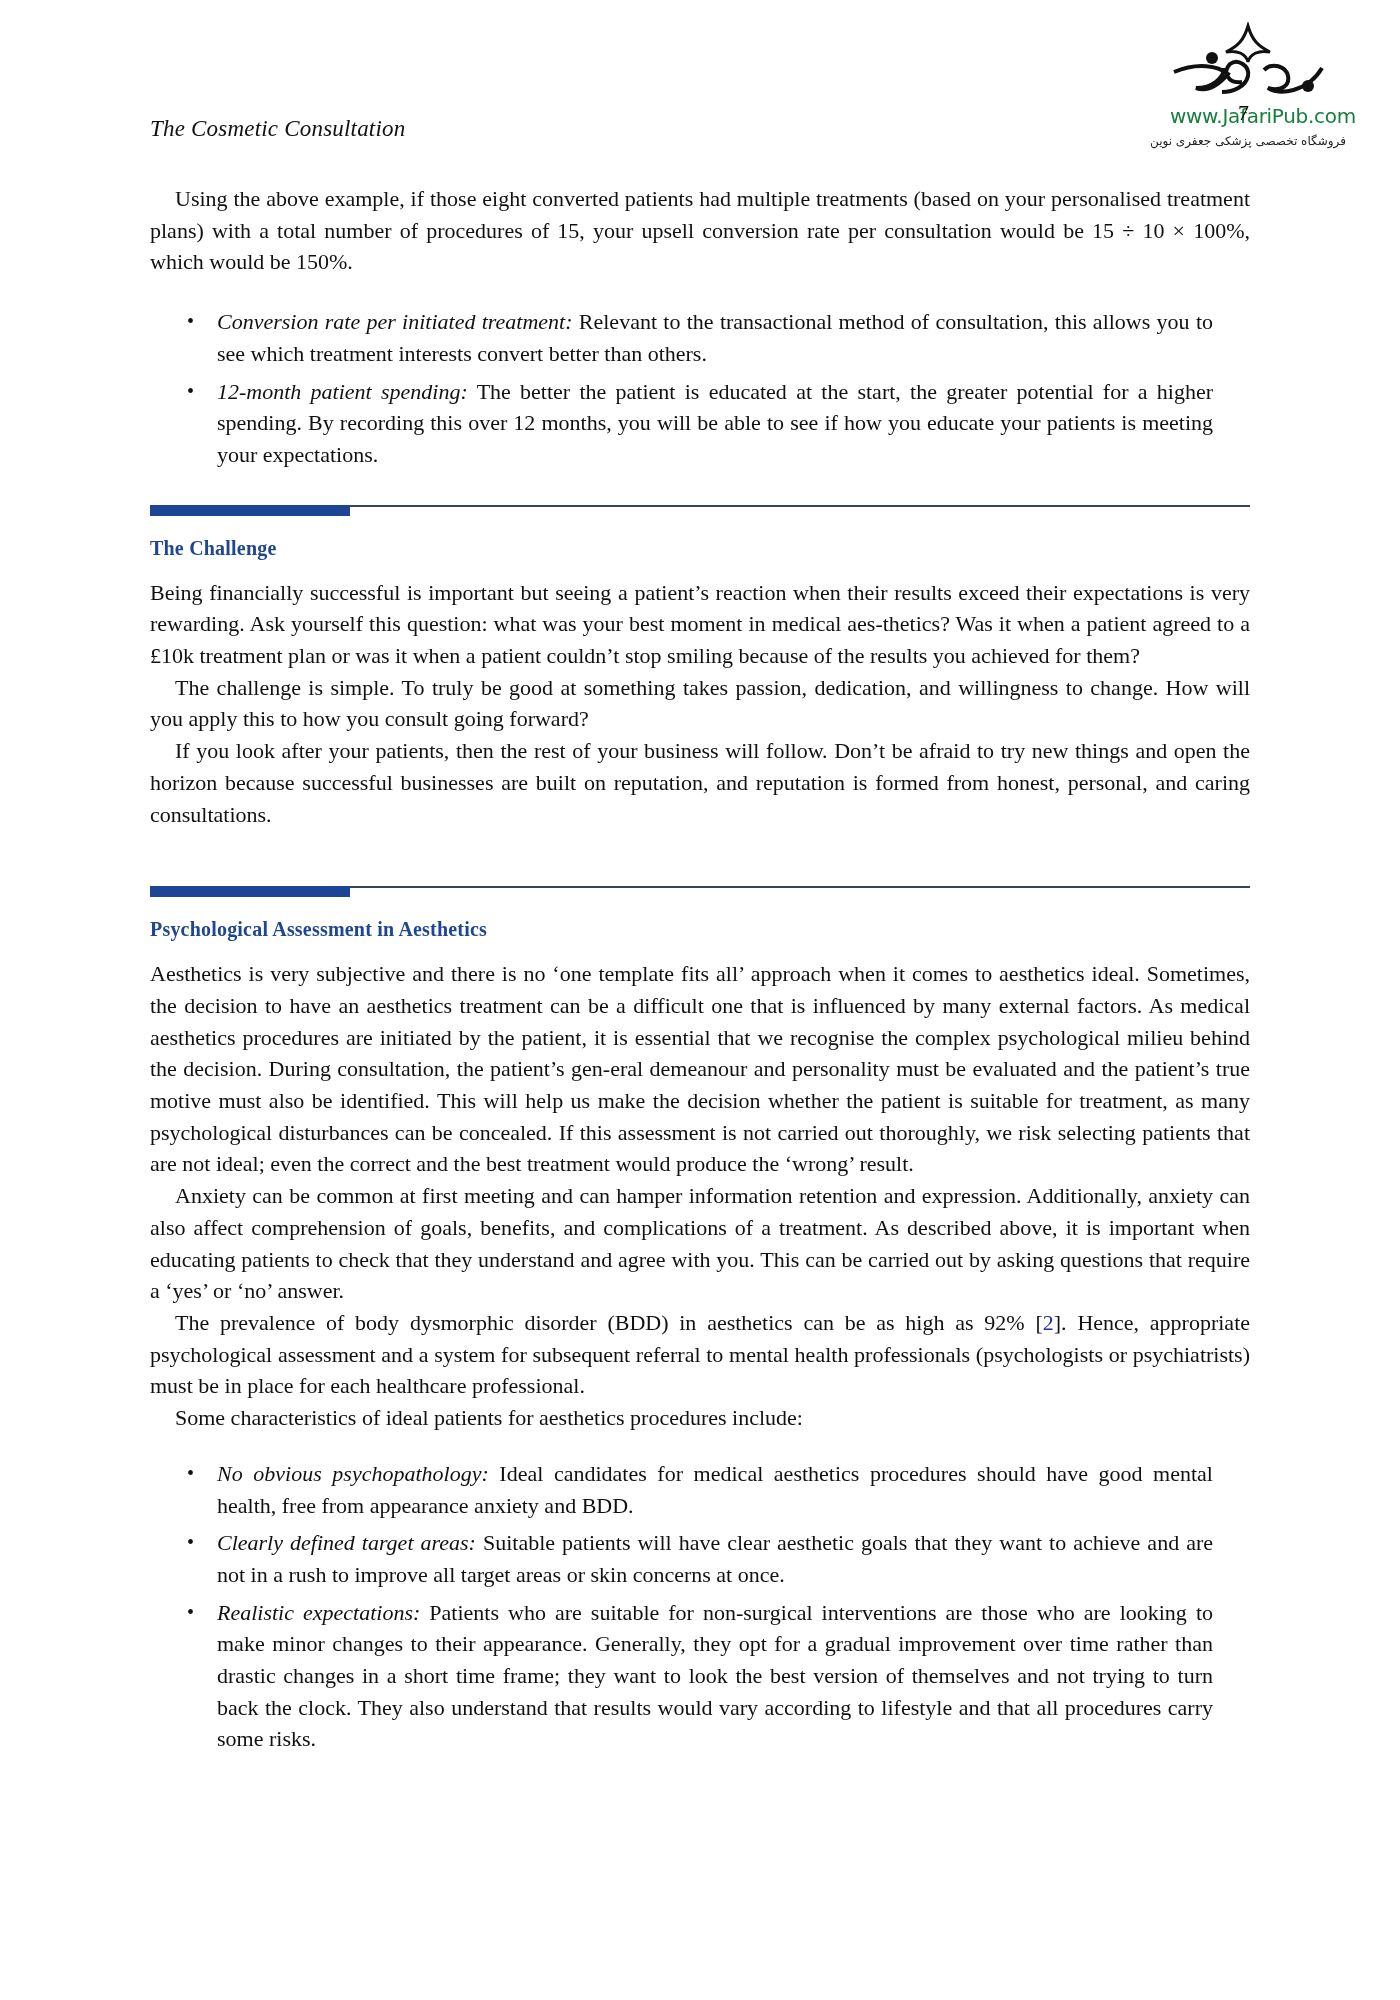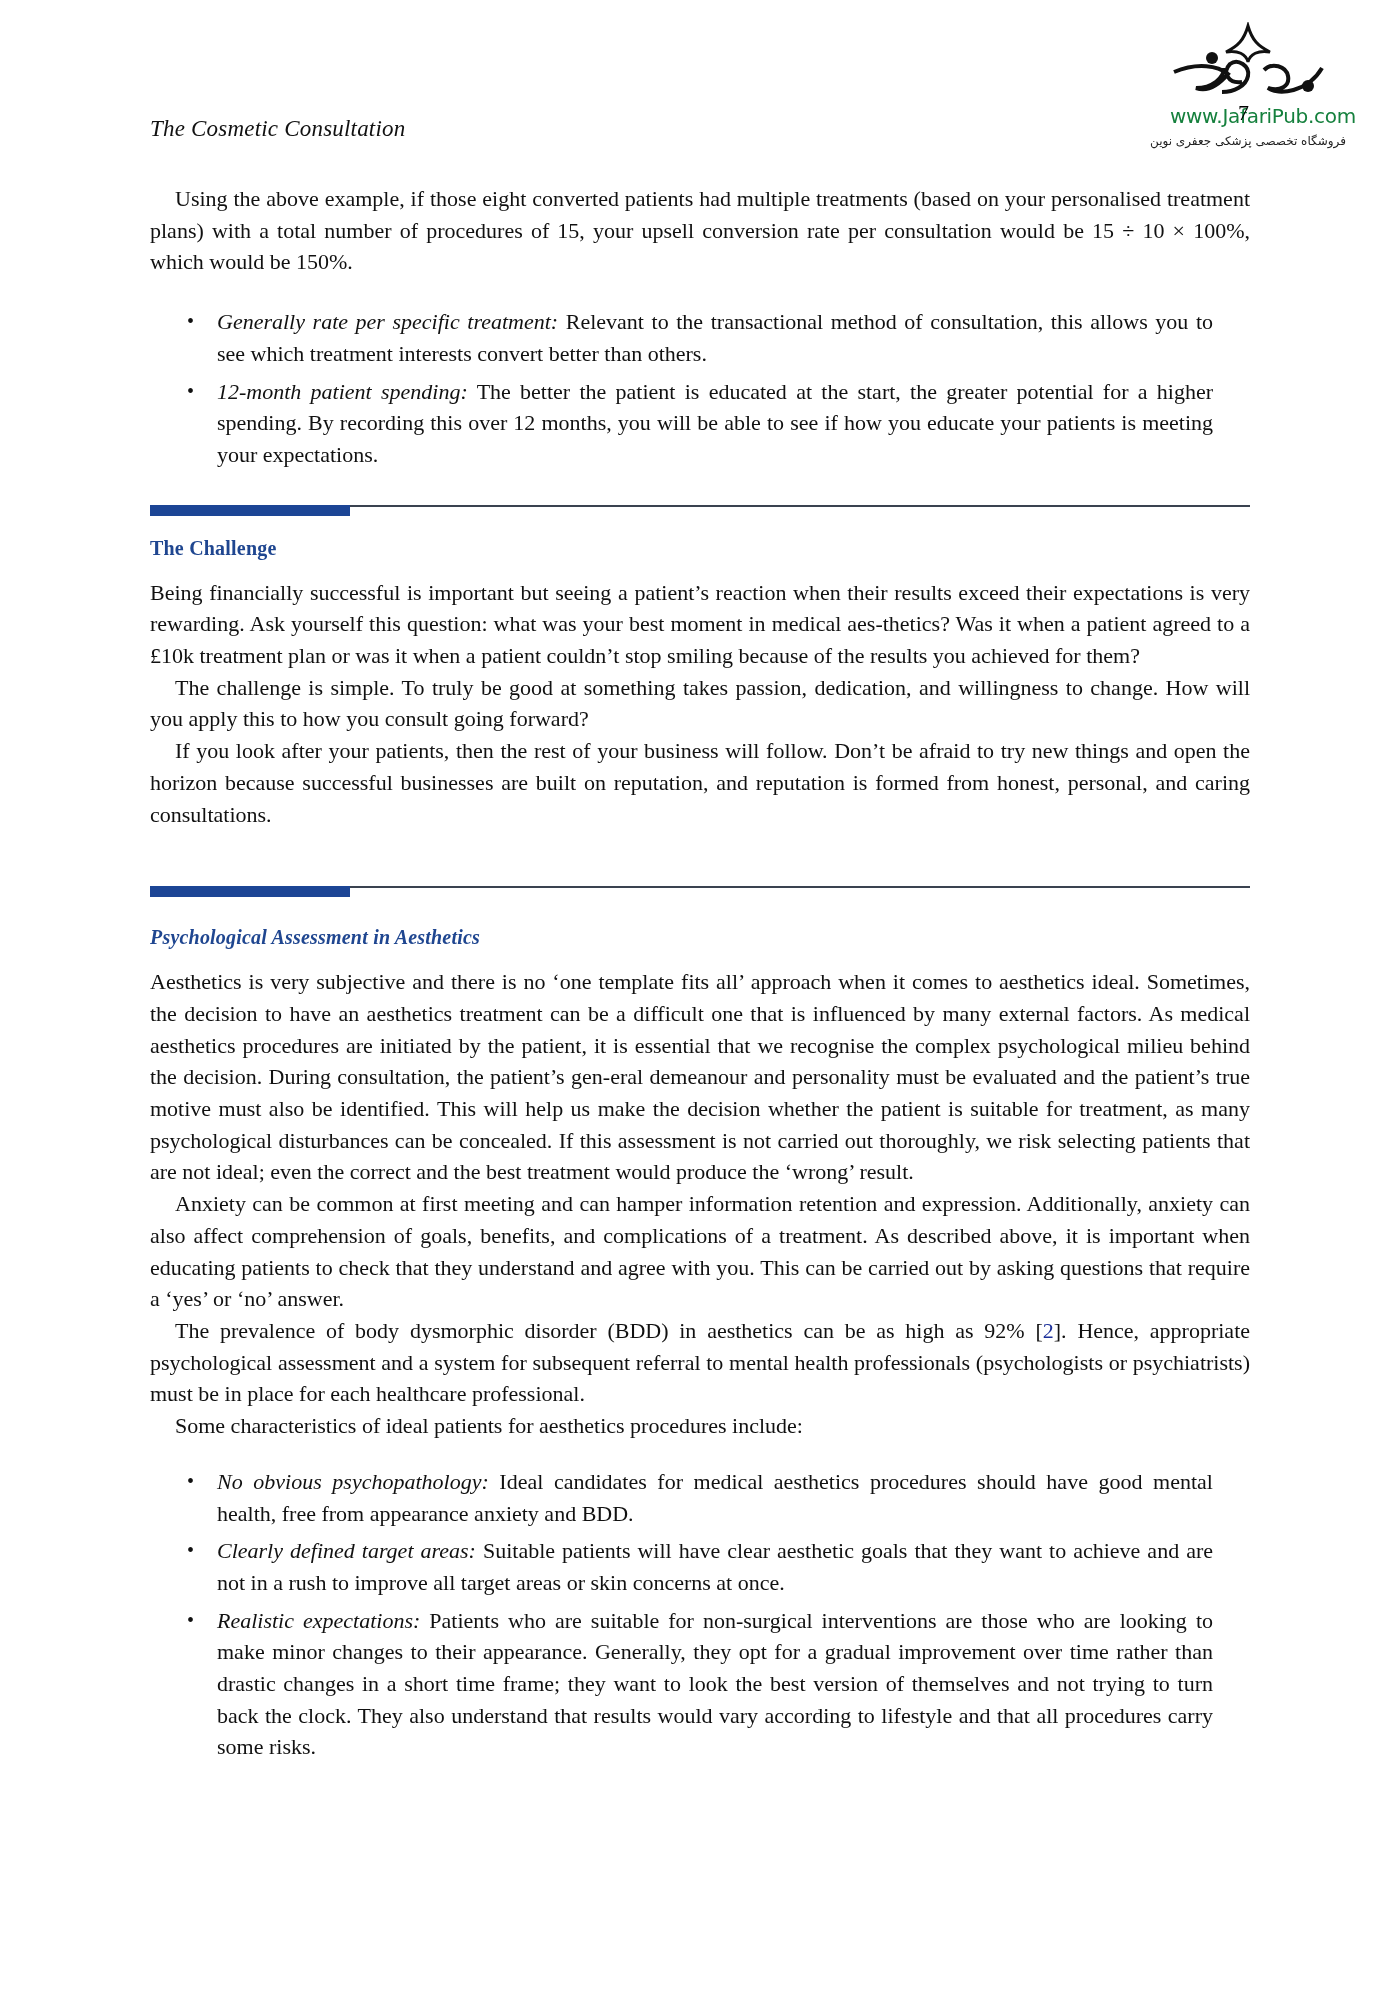--- a/index.html
+++ b/index.html
@@ -75,42 +75,42 @@
 </div>
 <div class="page-number">7</div>
 
 <div class="content">
 
   <p class="indent">Using the above example, if those eight converted patients had multiple treatments (based on your personalised treatment plans) with a total number of procedures of 15, your upsell conversion rate per consultation would be 15 ÷ 10 × 100%, which would be 150%.</p>
 
   <ul class="bullets" style="margin-top:28px;">
     <li>
       <span class="dot">•</span>
-      <em>Generally rate per specific treatment:</em><span> Relevant to the transactional method of consultation, this allows you to see which treatment interests convert better than others.</span>
+      <em>Conversion rate per initiated treatment:</em><span> Relevant to the transactional method of consultation, this allows you to see which treatment interests convert better than others.</span>
     </li>
     <li>
       <span class="dot">•</span>
       <em>12-month patient spending:</em><span> The better the patient is educated at the start, the greater potential for a higher spending. By recording this over 12 months, you will be able to see if how you educate your patients is meeting your expectations.</span>
     </li>
   </ul>
 
   <div class="section-rule" style="margin-top:34px;">
     <div class="bar"></div>
     <div class="line"></div>
   </div>
   <h2 style="margin-top:14px; margin-bottom:12px;">The Challenge</h2>
   <p>Being financially successful is important but seeing a patient’s reaction when their results exceed their expectations is very rewarding. Ask yourself this question: what was your best moment in medical aes-thetics? Was it when a patient agreed to a £10k treatment plan or was it when a patient couldn’t stop smiling because of the results you achieved for them?</p>
   <p class="indent">The challenge is simple. To truly be good at something takes passion, dedication, and willingness to change. How will you apply this to how you consult going forward?</p>
   <p class="indent">If you look after your patients, then the rest of your business will follow. Don’t be afraid to try new things and open the horizon because successful businesses are built on reputation, and reputation is formed from honest, personal, and caring consultations.</p>
 
   <div class="section-rule" style="margin-top:56px;">
     <div class="bar"></div>
     <div class="line"></div>
   </div>
-  <h2 style="margin-top:22px; margin-bottom:12px;font-style:italic;">Psychological Assessment in Aesthetics</h2>
+  <h2 style="margin-top:14px; margin-bottom:12px;">Psychological Assessment in Aesthetics</h2>
   <p>Aesthetics is very subjective and there is no ‘one template fits all’ approach when it comes to aesthetics ideal. Sometimes, the decision to have an aesthetics treatment can be a difficult one that is influenced by many external factors. As medical aesthetics procedures are initiated by the patient, it is essential that we recognise the complex psychological milieu behind the decision. During consultation, the patient’s gen-eral demeanour and personality must be evaluated and the patient’s true motive must also be identified. This will help us make the decision whether the patient is suitable for treatment, as many psychological disturbances can be concealed. If this assessment is not carried out thoroughly, we risk selecting patients that are not ideal; even the correct and the best treatment would produce the ‘wrong’ result.</p>
   <p class="indent">Anxiety can be common at first meeting and can hamper information retention and expression. Additionally, anxiety can also affect comprehension of goals, benefits, and complications of a treatment. As described above, it is important when educating patients to check that they understand and agree with you. This can be carried out by asking questions that require a ‘yes’ or ‘no’ answer.</p>
   <p class="indent"><span>The prevalence of body dysmorphic disorder (BDD) in aesthetics can be as high as 92% [</span><a class="cite">2</a><span>]. Hence, appropriate psychological assessment and a system for subsequent referral to mental health professionals (psychologists or psychiatrists) must be in place for each healthcare professional.</span></p>
   <p class="indent">Some characteristics of ideal patients for aesthetics procedures include:</p>
 
   <ul class="bullets" style="margin-top:24px;">
     <li>
       <span class="dot">•</span>
       <em>No obvious psychopathology:</em><span> Ideal candidates for medical aesthetics procedures should have good mental health, free from appearance anxiety and BDD.</span>
     </li>

